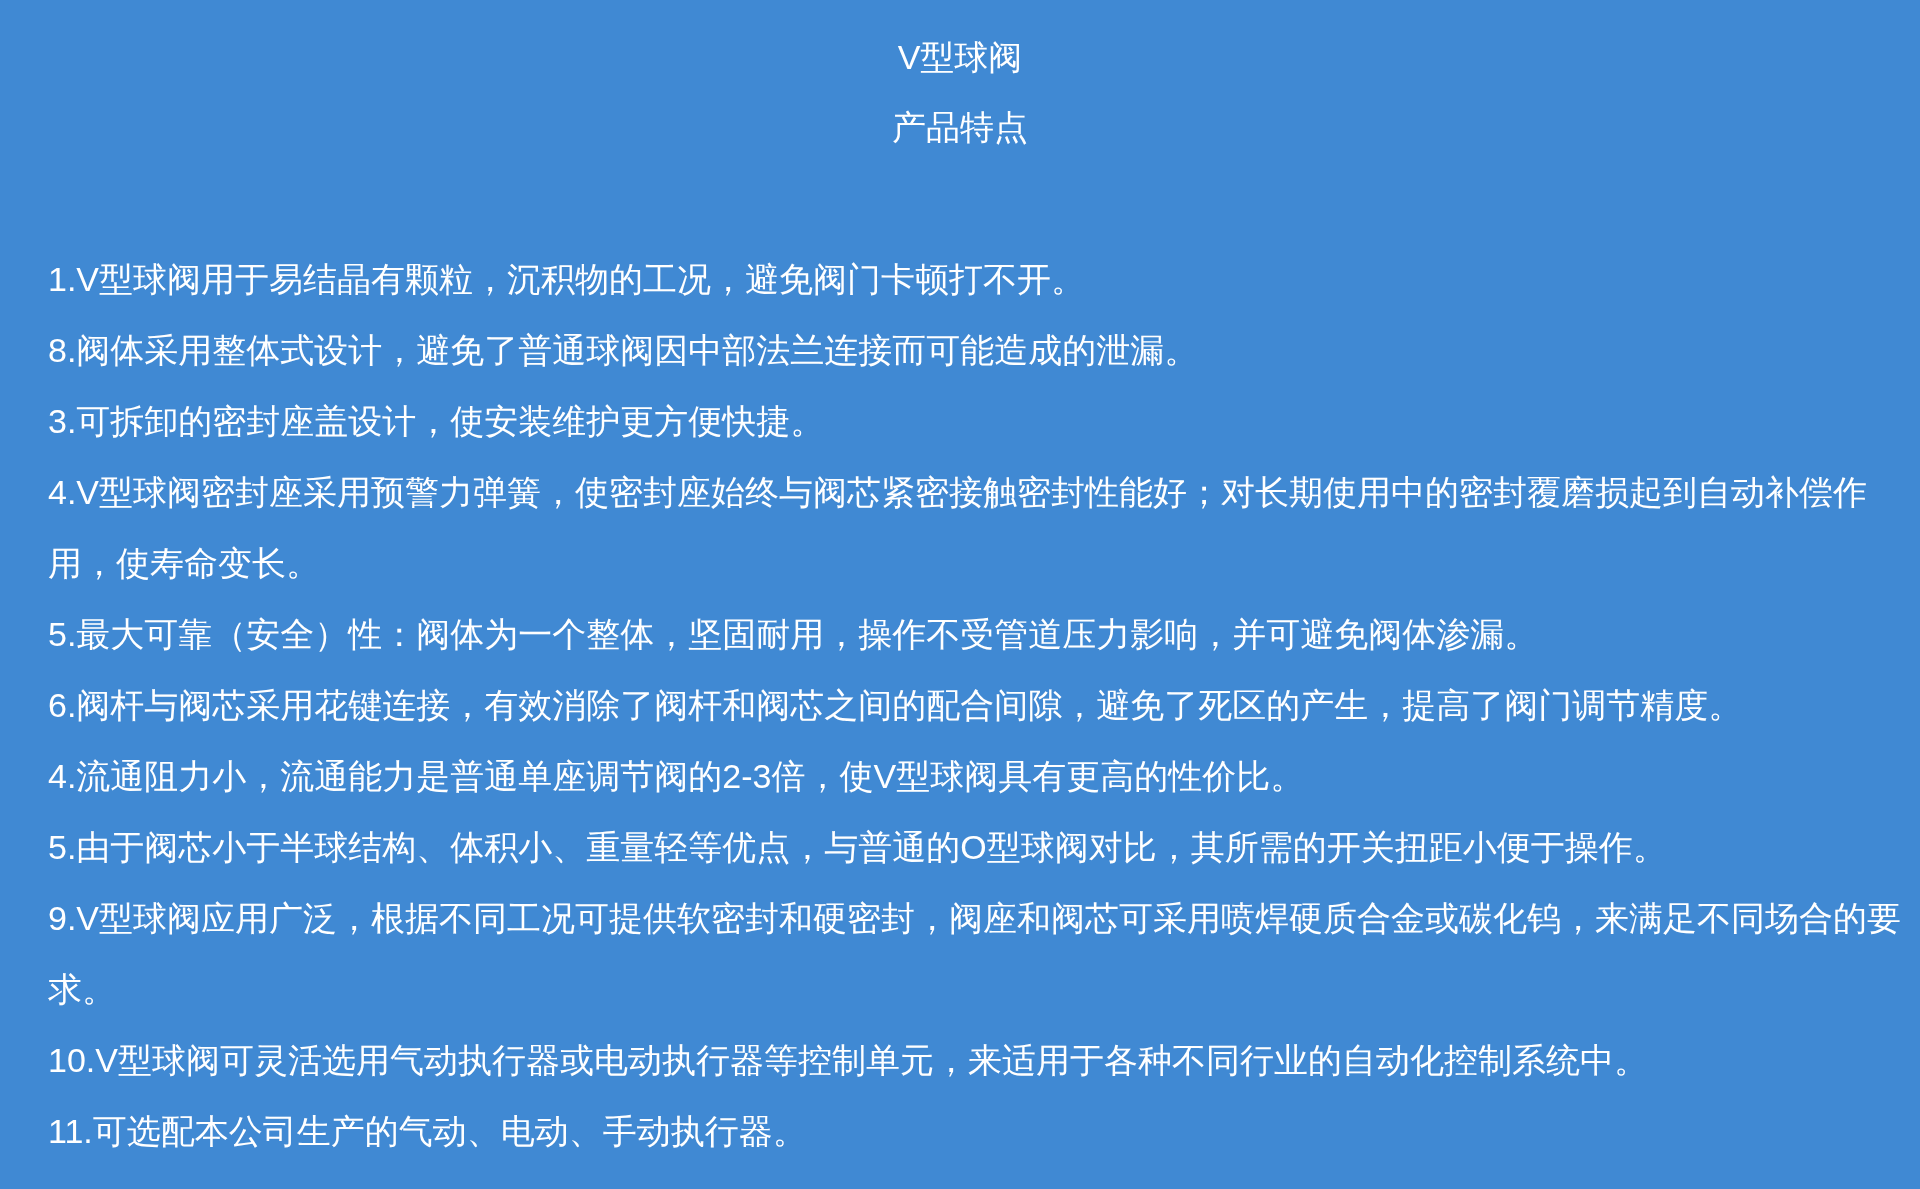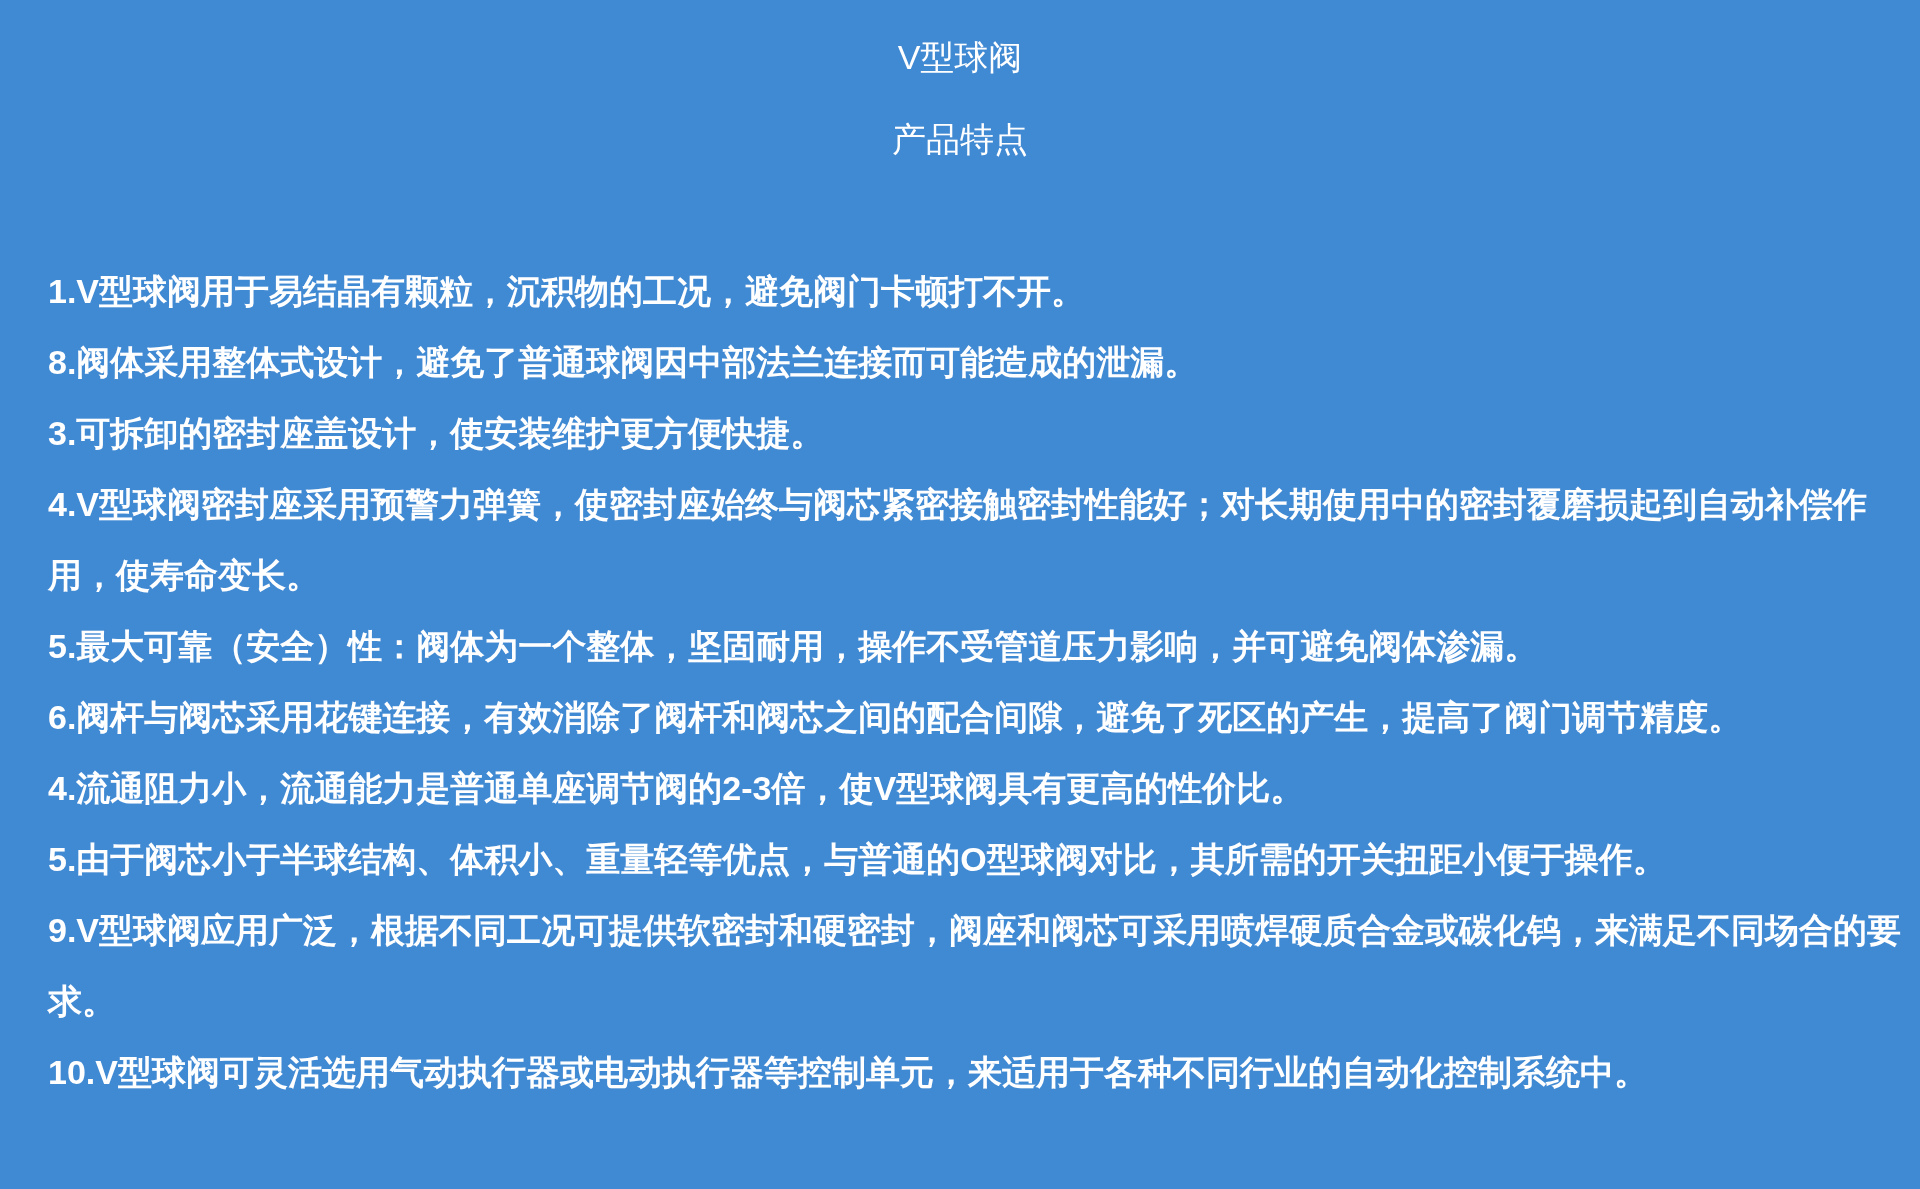--- a/index.html
+++ b/index.html
@@ -24,27 +24,26 @@
   .page-title,
   .section-title {
     margin: 0;
     text-align: center;
     font-size: 34px;
     font-weight: normal;
     line-height: 42px;
     color: #ffffff;
   }
   .section-title {
-    margin-top: 40px;
+    margin-top: 28px;
   }
   .features {
     margin-top: 96px;
     padding-left: 48px;
     padding-right: 14px;
-    font-weight: bold;
   }
   .features p {
     margin: 0;
     font-size: 34px;
     line-height: 71px;
     color: #FFFFFF;
     word-break: break-all;
   }
 </style>
 </head>
@@ -59,14 +58,15 @@
     <p>1.V型球阀用于易结晶有颗粒，沉积物的工况，避免阀门卡顿打不开。</p>
     <p>8.阀体采用整体式设计，避免了普通球阀因中部法兰连接而可能造成的泄漏。</p>
     <p>3.可拆卸的密封座盖设计，使安装维护更方便快捷。</p>
     <p>4.V型球阀密封座采用预警力弹簧，使密封座始终与阀芯紧密接触密封性能好；对长期使用中的密封覆磨损起到自动补偿作用，使寿命变长。</p>
     <p>5.最大可靠（安全）性：阀体为一个整体，坚固耐用，操作不受管道压力影响，并可避免阀体渗漏。</p>
     <p>6.阀杆与阀芯采用花键连接，有效消除了阀杆和阀芯之间的配合间隙，避免了死区的产生，提高了阀门调节精度。</p>
     <p>4.流通阻力小，流通能力是普通单座调节阀的2-3倍，使V型球阀具有更高的性价比。</p>
     <p>5.由于阀芯小于半球结构、体积小、重量轻等优点，与普通的O型球阀对比，其所需的开关扭距小便于操作。</p>
     <p>9.V型球阀应用广泛，根据不同工况可提供软密封和硬密封，阀座和阀芯可采用喷焊硬质合金或碳化钨，来满足不同场合的要求。</p>
     <p>10.V型球阀可灵活选用气动执行器或电动执行器等控制单元，来适用于各种不同行业的自动化控制系统中。</p>
+    <p>11.可选配本公司生产的气动、电动、手动执行器。</p>
   </div>
 </div>
 
 </body></html>

